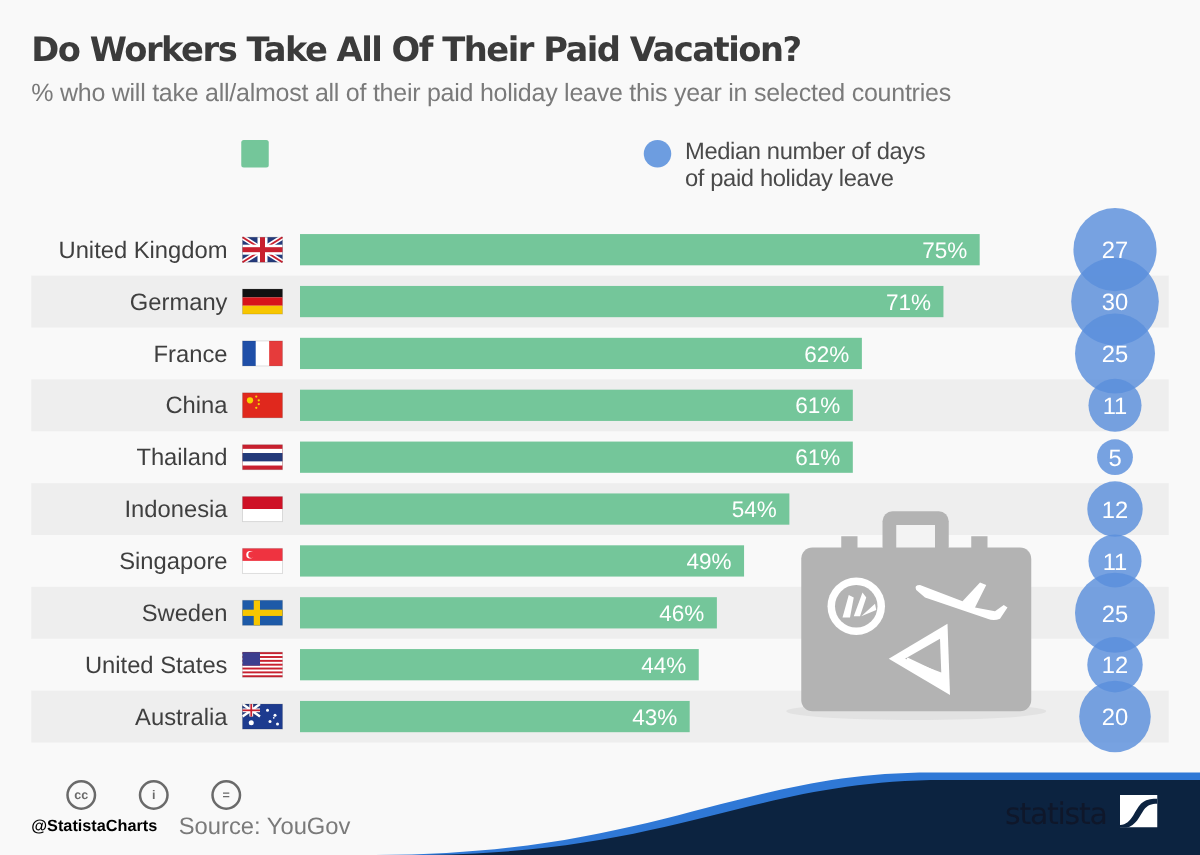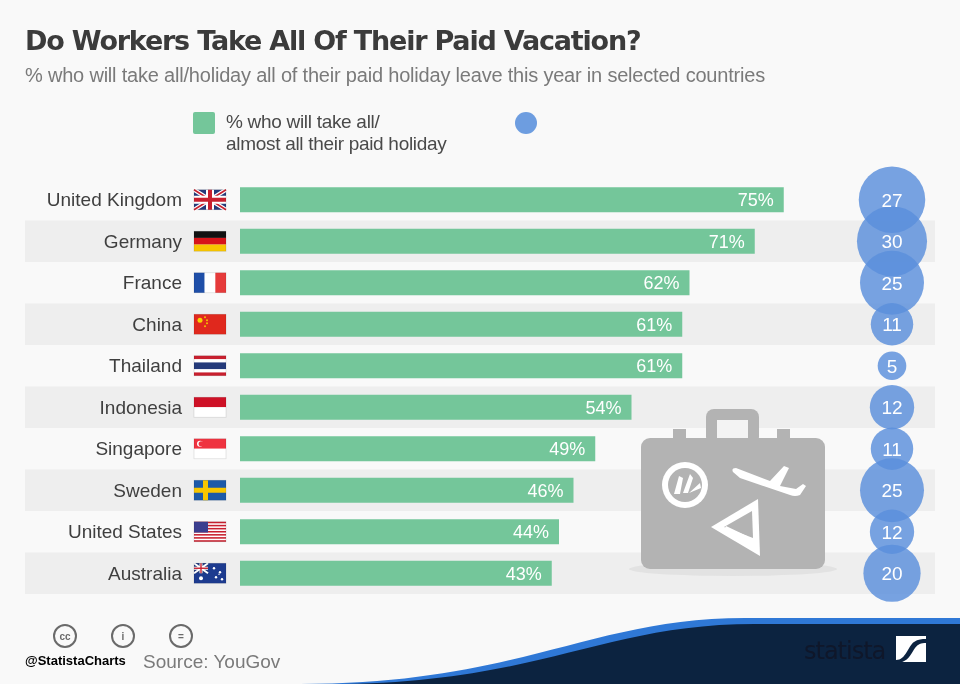--- a/index.html
+++ b/index.html
@@ -19,29 +19,29 @@
                display: flex; align-items: center; justify-content: center; font-size: 10px; font-weight: bold; color: #6a6a6a; margin-left: 28px; }
     .handle { position: absolute; left: 25px; top: 653px; font-size: 13px; font-weight: bold; color: #000000; }
     .source { position: absolute; left: 143px; top: 651px; font-size: 19px; color: #7a7a7a; }
     .brand { position: absolute; left: 804px; top: 636px; font-family: "DejaVu Sans", sans-serif; font-weight: normal;
              font-size: 24px; color: #0f172a; letter-spacing: -1px; }
   </style>
 </head>
 <body>
 
 <div class="title">Do Workers Take All Of Their Paid Vacation?</div>
-<div class="subtitle">% who will take all/holiday all of their paid holiday leave this year in selected countries</div>
+<div class="subtitle">% who will take all/almost all of their paid holiday leave this year in selected countries</div>
 
 <div class="legend-item" style="left:193px">
   <div class="legend-swatch bar"></div>
-  <div class="legend-text">% who will take all/
-almost all their paid holiday</div>
 </div>
 <div class="legend-item" style="left:515px">
   <div class="legend-swatch circle"></div>
+  <div class="legend-text">Median number of days
+of paid holiday leave</div>
 </div>
 
 <svg id="chart" width="960" height="684">
   <g id="stripes">
       <rect x="25" y="220.5" width="910" height="41.5" fill="#eeeeee"></rect>
       <rect x="25" y="303.5" width="910" height="41.5" fill="#eeeeee"></rect>
       <rect x="25" y="386.5" width="910" height="41.5" fill="#eeeeee"></rect>
       <rect x="25" y="469.5" width="910" height="41.5" fill="#eeeeee"></rect>
       <rect x="25" y="552.5" width="910" height="41.5" fill="#eeeeee"></rect>
     </g>

